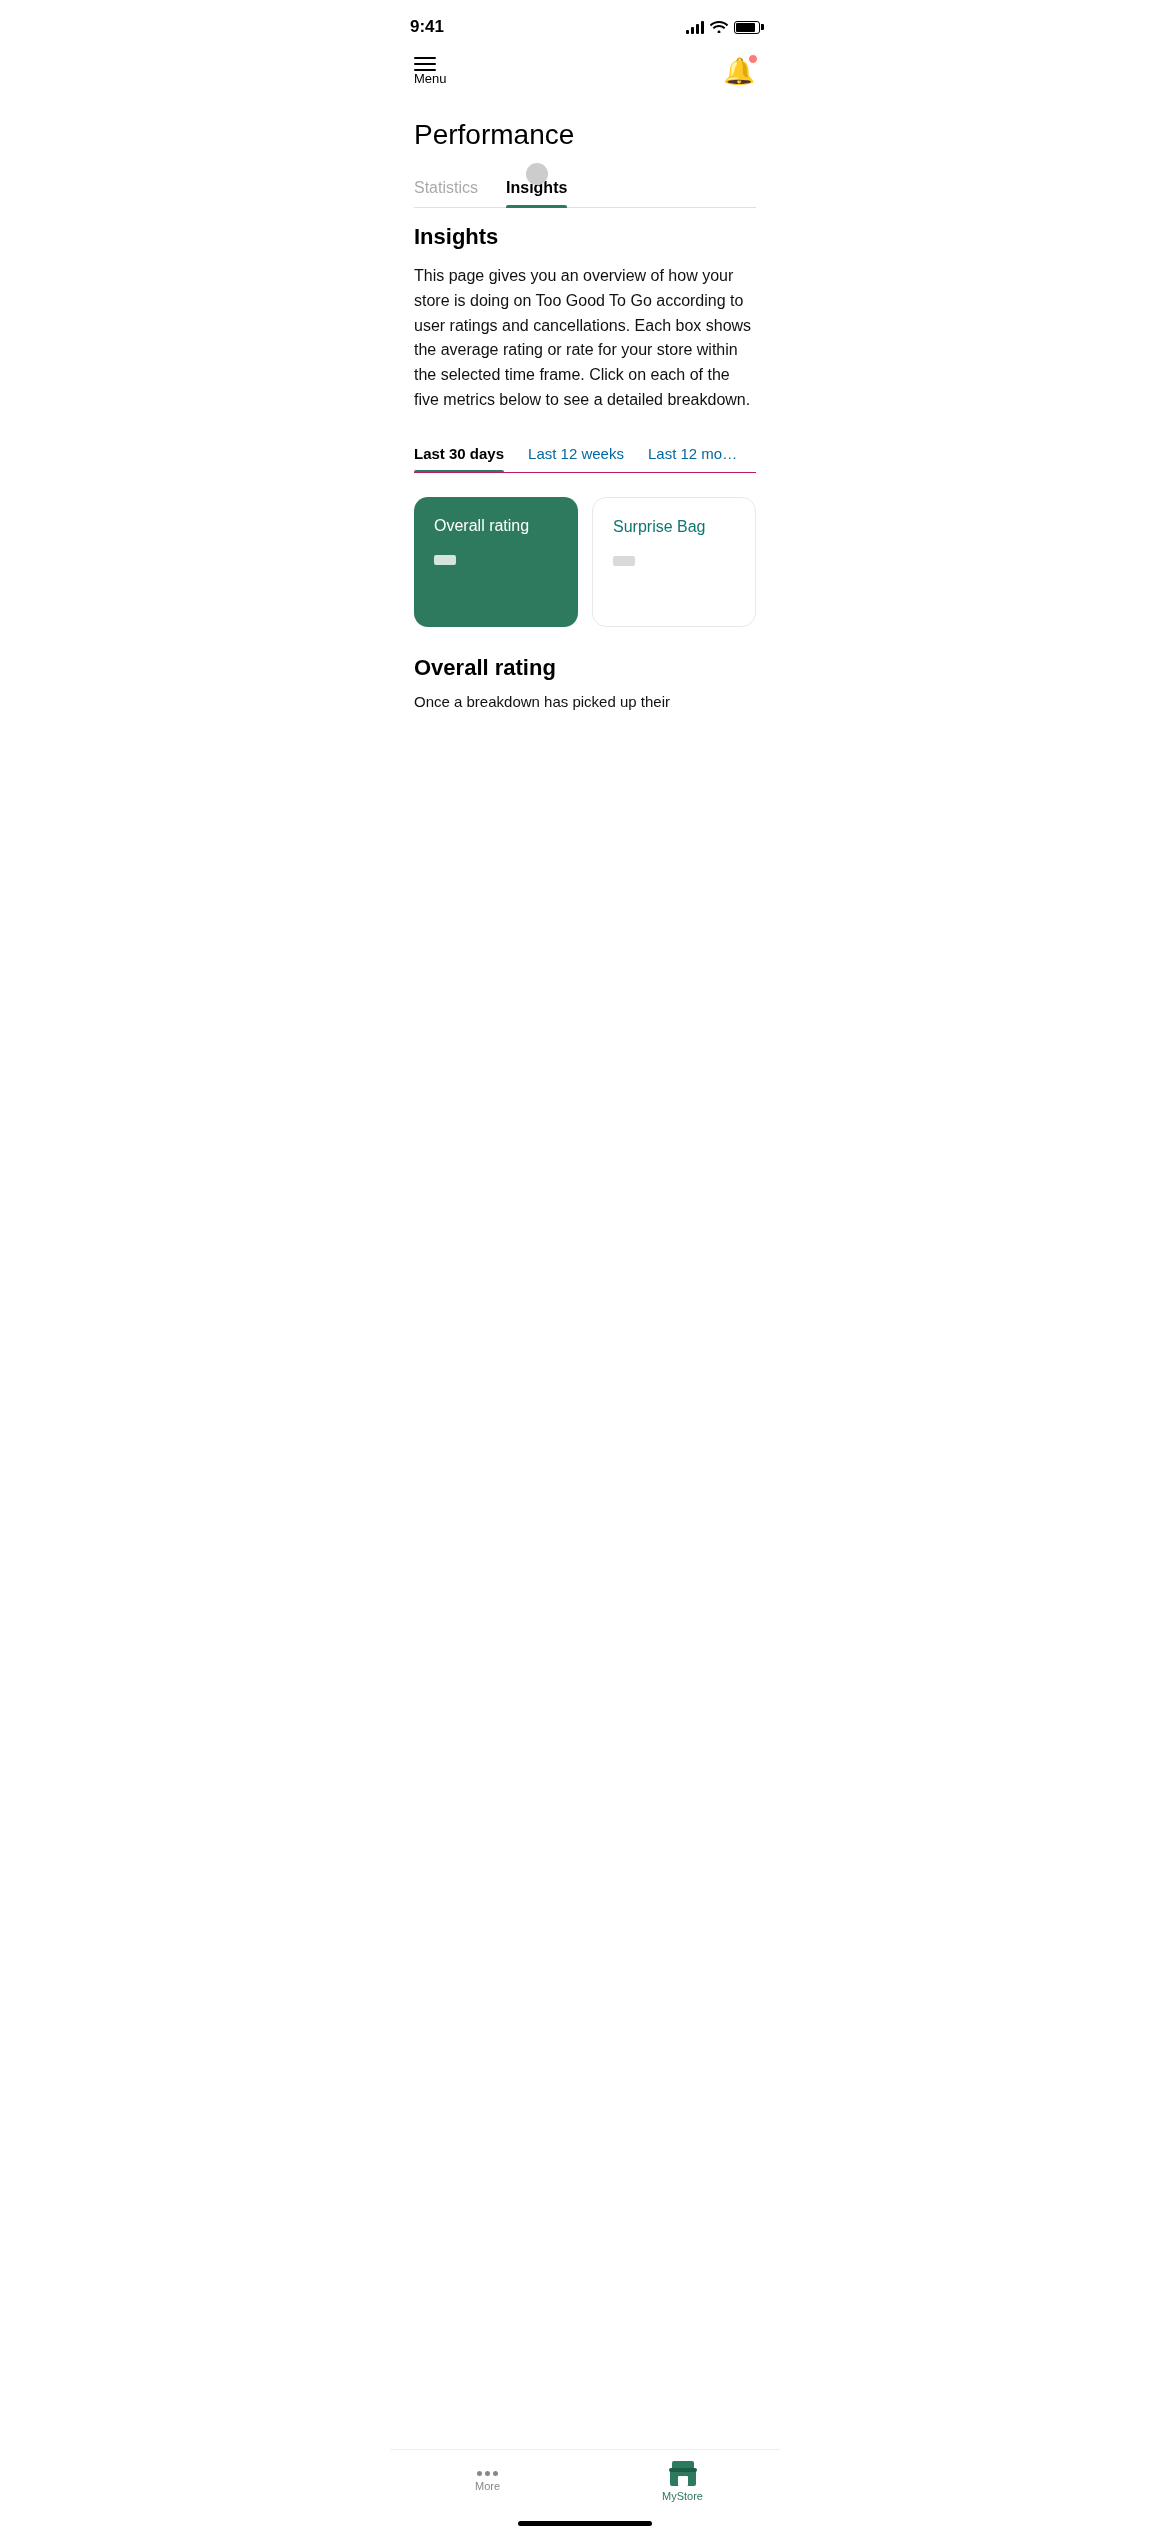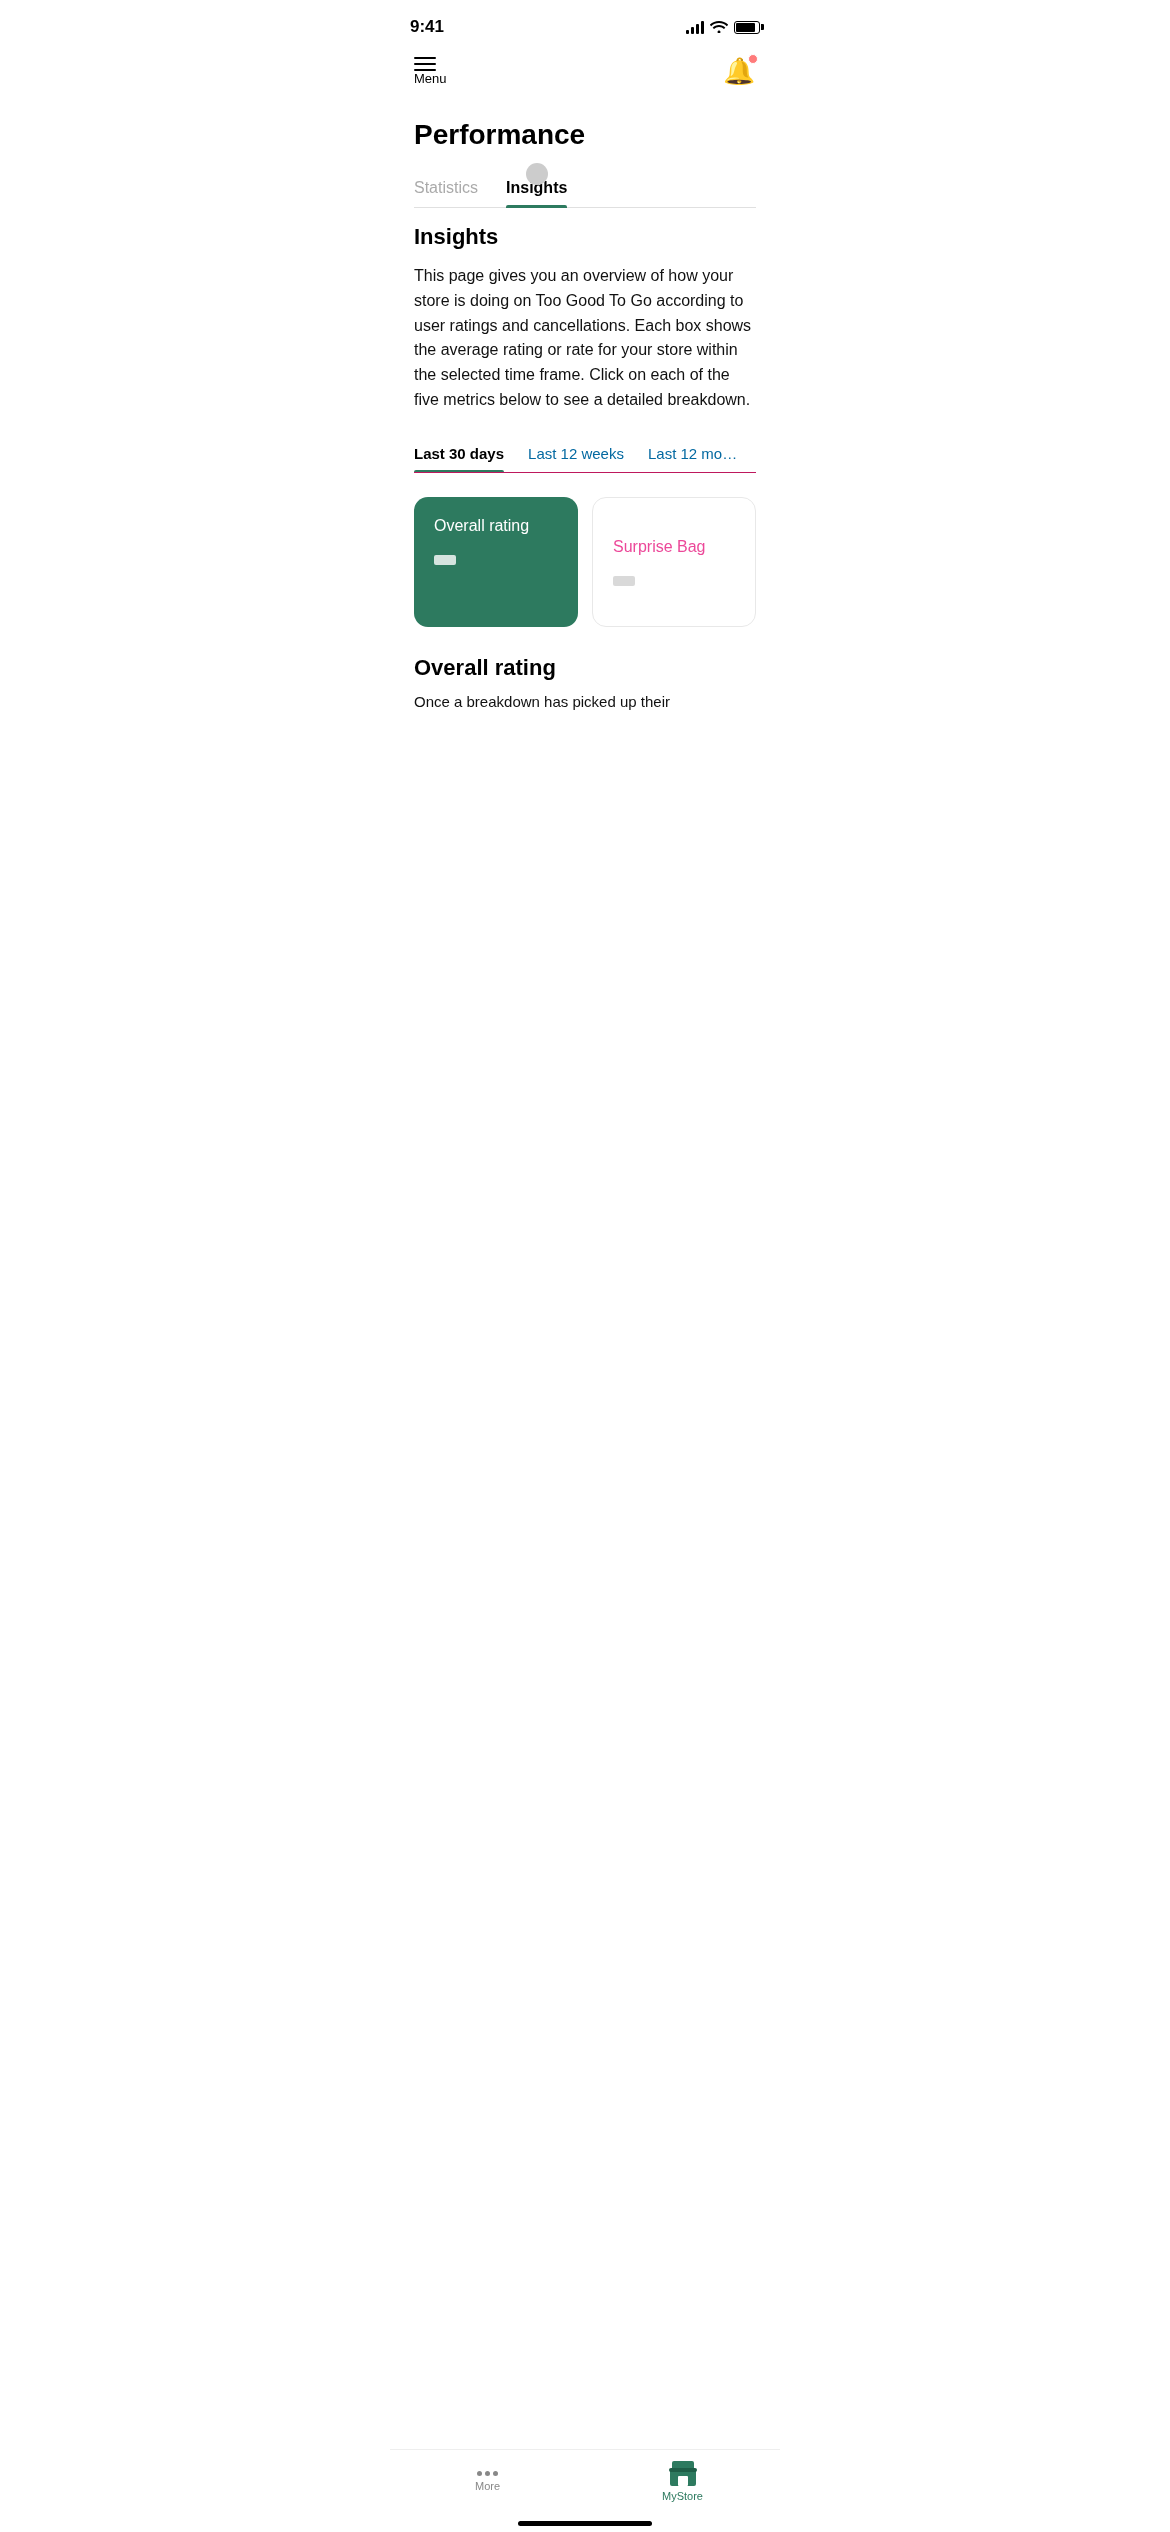--- a/index.html
+++ b/index.html
@@ -133,21 +133,21 @@
       border: 1.5px solid #fff;
     }
 
     
     .page-content {
       padding: 16px 24px 0;
     }
 
     .page-title {
       font-size: 28px;
-      font-weight: 700;
+      font-weight: 400;
       color: #000;
       margin-bottom: 20px;
     }
 
     
     .tabs-container {
       display: flex;
       border-bottom: 1px solid #e0e0e0;
       margin-bottom: 16px;
     }
@@ -263,22 +263,21 @@
       font-size: 16px;
       font-weight: 500;
       margin-bottom: 20px;
     }
 
     .card-label.white-text {
       color: #fff;
     }
 
     .card-label.dark-text {
-      color: #ec4899;
-      margin-top: 20px;
+      color: #0f766e;
     }
 
     .card-value {
       font-size: 13px;
       font-weight: 500;
       width: 22px;
       height: 10px;
       border-radius: 2px;
     }
 

